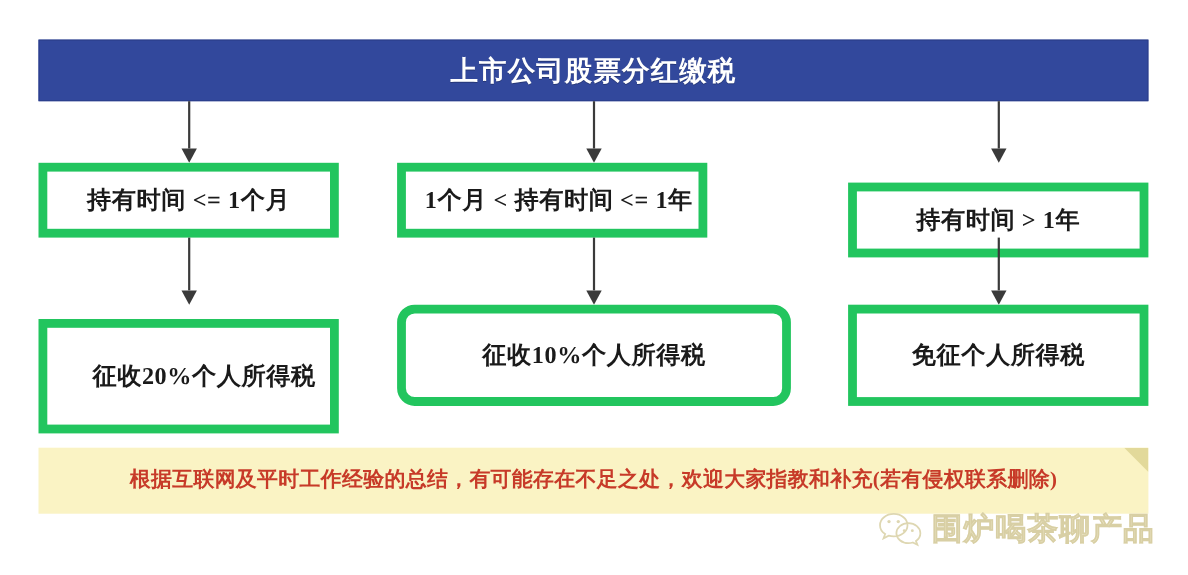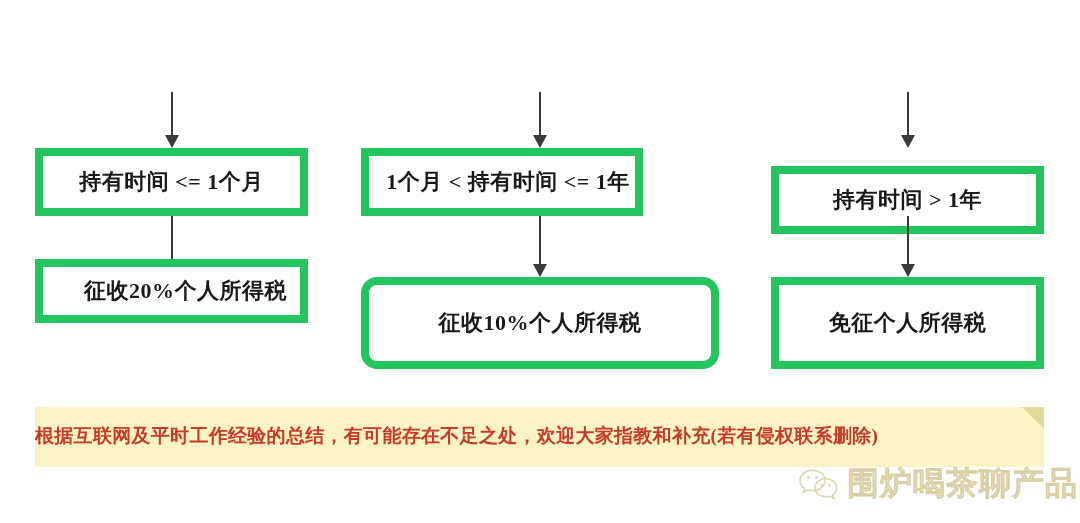--- a/index.html
+++ b/index.html
@@ -65,21 +65,21 @@
     letter-spacing: 0.5px;
     white-space: nowrap;
   }
 
   
   .cond-1 { left: 35px;  top: 148px; width: 273px; height: 68px; }
   .cond-2 { left: 361px; top: 148px; width: 282px; height: 68px; padding-left: 12px; }
   .cond-3 { left: 771px; top: 166px; width: 273px; height: 68px; }
 
   
-  .res-1 { left: 35px;  top: 259px; width: 273px; height: 64px; padding-left: 28px; }
+  .res-1 { left: 35px;  top: 290px; width: 273px; height: 104px; padding-left: 28px; }
   .res-2 { left: 361px; top: 277px; width: 358px; height: 92px; border-radius: 16px; }
   .res-3 { left: 771px; top: 277px; width: 273px; height: 92px; }
 
   
   .arrow {
     position: absolute;
     width: 14px;
   }
   .arrow .shaft {
     position: absolute;
@@ -116,20 +116,21 @@
   .note {
     position: absolute;
     left: 35px;
     top: 407px;
     width: 1009px;
     height: 60px;
     background: #FAF3C4;
     box-sizing: border-box;
     display: flex;
     align-items: center;
+    justify-content: center;
     overflow: hidden;
   }
   .note .note-text {
     color: #C73A28;
     font-size: 19px;
     font-weight: bold;
     font-family: "Liberation Serif", "DejaVu Serif", serif;
     white-space: nowrap;
     letter-spacing: 0.3px;
     padding-bottom: 2px;
@@ -153,34 +154,37 @@
     align-items: center;
     gap: 8px;
   }
   .wechat-icon {
     width: 42px;
     height: 34px;
     position: relative;
     flex: none;
   }
   .watermark .wm-text {
-    font-size: 32px;
+    font-size: 28px;
     font-weight: bold;
     color: #EDE6C8;
     font-family: "Liberation Serif", "DejaVu Serif", serif;
     letter-spacing: 1px;
     white-space: nowrap;
     -webkit-text-stroke: 0.6px #D8CFA4;
   }
 </style>
 </head>
 <body>
 
 <div id="canvas">
 
+  <div class="title-bar">
+    <span class="title-text">上市公司股票分红缴税</span>
+  </div>
 
   <div class="arrow a-t1">
     <div class="shaft"></div>
     <div class="head"></div>
   </div>
   <div class="arrow a-t2">
     <div class="shaft"></div>
     <div class="head"></div>
   </div>
   <div class="arrow a-t3">

